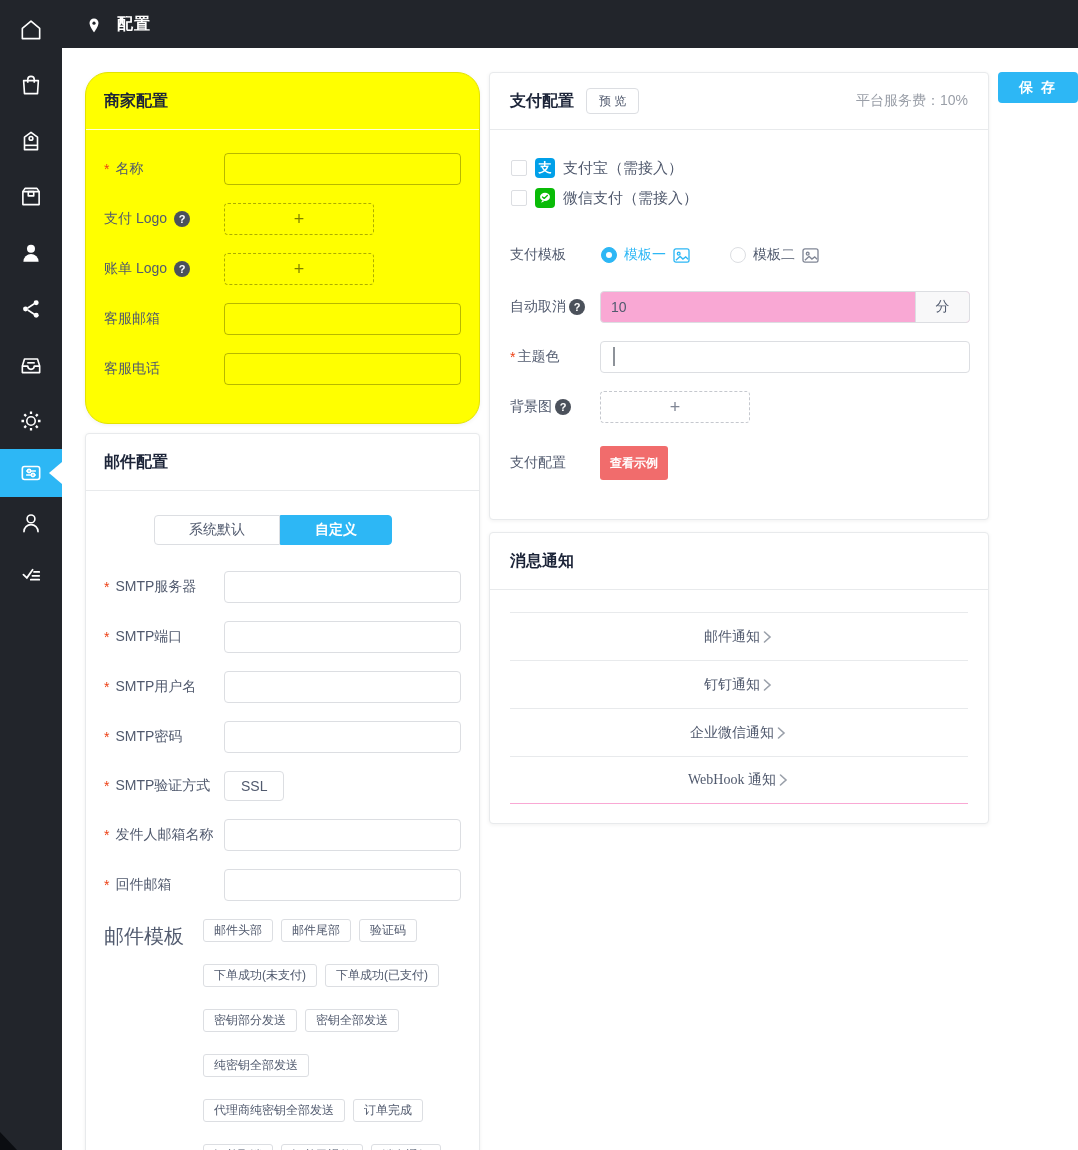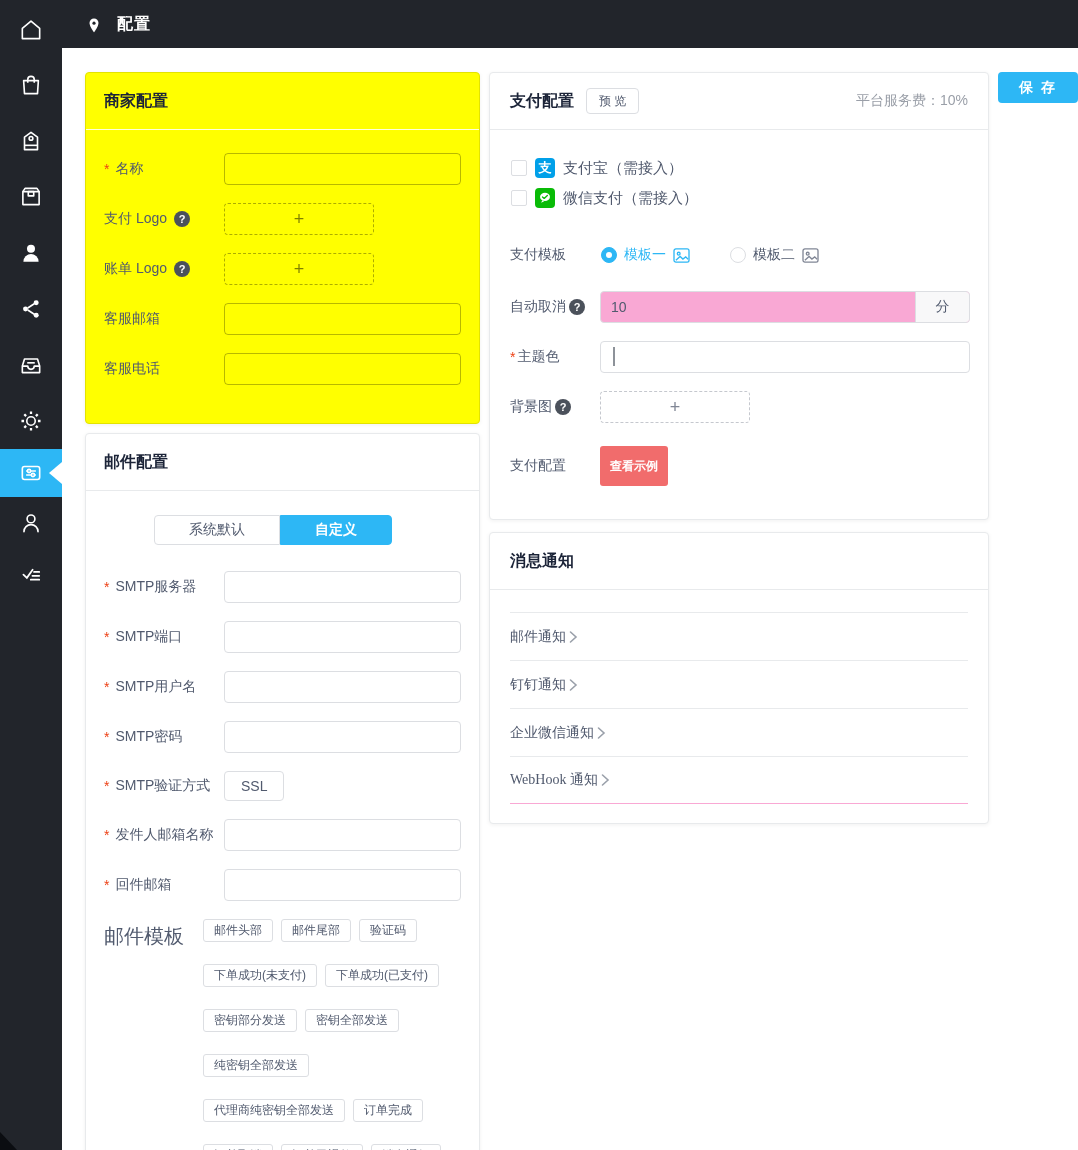--- a/index.html
+++ b/index.html
@@ -79,26 +79,26 @@
   .rtext.sel { color:#2db7f5; }
   .rtext.uns { color:#515a6e; }
 
   .input-group { width:370px; height:32px; border:1px solid #dcdee2; border-radius:4px; display:flex; overflow:hidden; background:#f9a8d4; }
   .input-group input { flex:1; border:none; outline:none; padding:0 10px; font-size:14px; color:#515a6e; background:transparent; }
   .input-addon { width:54px; background:#f8f8f9; border-left:1px solid #dcdee2; display:flex; align-items:center; justify-content:center; font-size:14px; color:#515a6e; }
 
   .color-box { width:370px; height:32px; border:1px solid #dcdee2; border-radius:4px; background:#fff; padding:6px 12px; cursor:pointer; }
   .color-bar { width:100%; height:100%; background:#29b6f6; border:1px solid #8d9299; }
 
-  .danger-btn { height:40px; padding:0 10px; background:#f16c6c; border:none; border-radius:3px; color:#fff; font-size:12px; font-weight:700; cursor:pointer; }
+  .danger-btn { height:34px; padding:0 10px; background:#f16c6c; border:none; border-radius:3px; color:#fff; font-size:12px; font-weight:700; cursor:pointer; }
 
   
   .notify-body { padding:0 20px; }
   .notify-list { margin-top:22px; }
-  .notify-item { height:48px; display:flex; align-items:center; justify-content:flex-start; border-top:1px solid #e8eaec; cursor:pointer; }
+  .notify-item { height:48px; display:flex; align-items:center; justify-content:center; border-top:1px solid #e8eaec; cursor:pointer; }
   .notify-item:last-child { border-bottom:1px solid #f9a8d4;font-family:Liberation Serif, serif; }
   .notify-item .ntext { font-size:14px; color:#515a6e; font-weight:500; }
 
   
   .save-btn { position:absolute; left:998px; top:72px; width:80px; height:31px; background:#2db7f5; border:none; border-radius:4px;
     color:#fff; font-size:14px; font-weight:600; cursor:pointer; letter-spacing:2px; z-index:2; }
 </style>
 </head>
 <body>
 
@@ -184,21 +184,21 @@
     <svg width="26" height="26" viewBox="0 0 24 24" fill="none" stroke="#fff" stroke-width="1.6" stroke-linecap="round">
       <path d="M5 13.5 l3.2 3 L13.5 9"></path>
         <path d="M14.8 11 h4.8 M13.3 14.6 h6.3 M11.8 18.2 h7.8"></path>
     </svg>
   </div>
   <div class="corner-fold"></div>
 </div>
 
 <button class="save-btn">保 存</button>
 
-<div class="card yellow" style="left:85px; top:72px; width:395px; height:352px;">
+<div class="card yellow" style="left:85px; top:72px; width:395px; height:352px;border-radius:23px;">
   <div class="card-head">
     <span class="card-title">商家配置</span>
   </div>
   <div style="padding-top:23px">
     <div class="form-row">
       <div class="form-label">
           <span class="req">*</span>
           <span>名称</span>
         </div>
       <input class="txt-input" type="text" style="">

